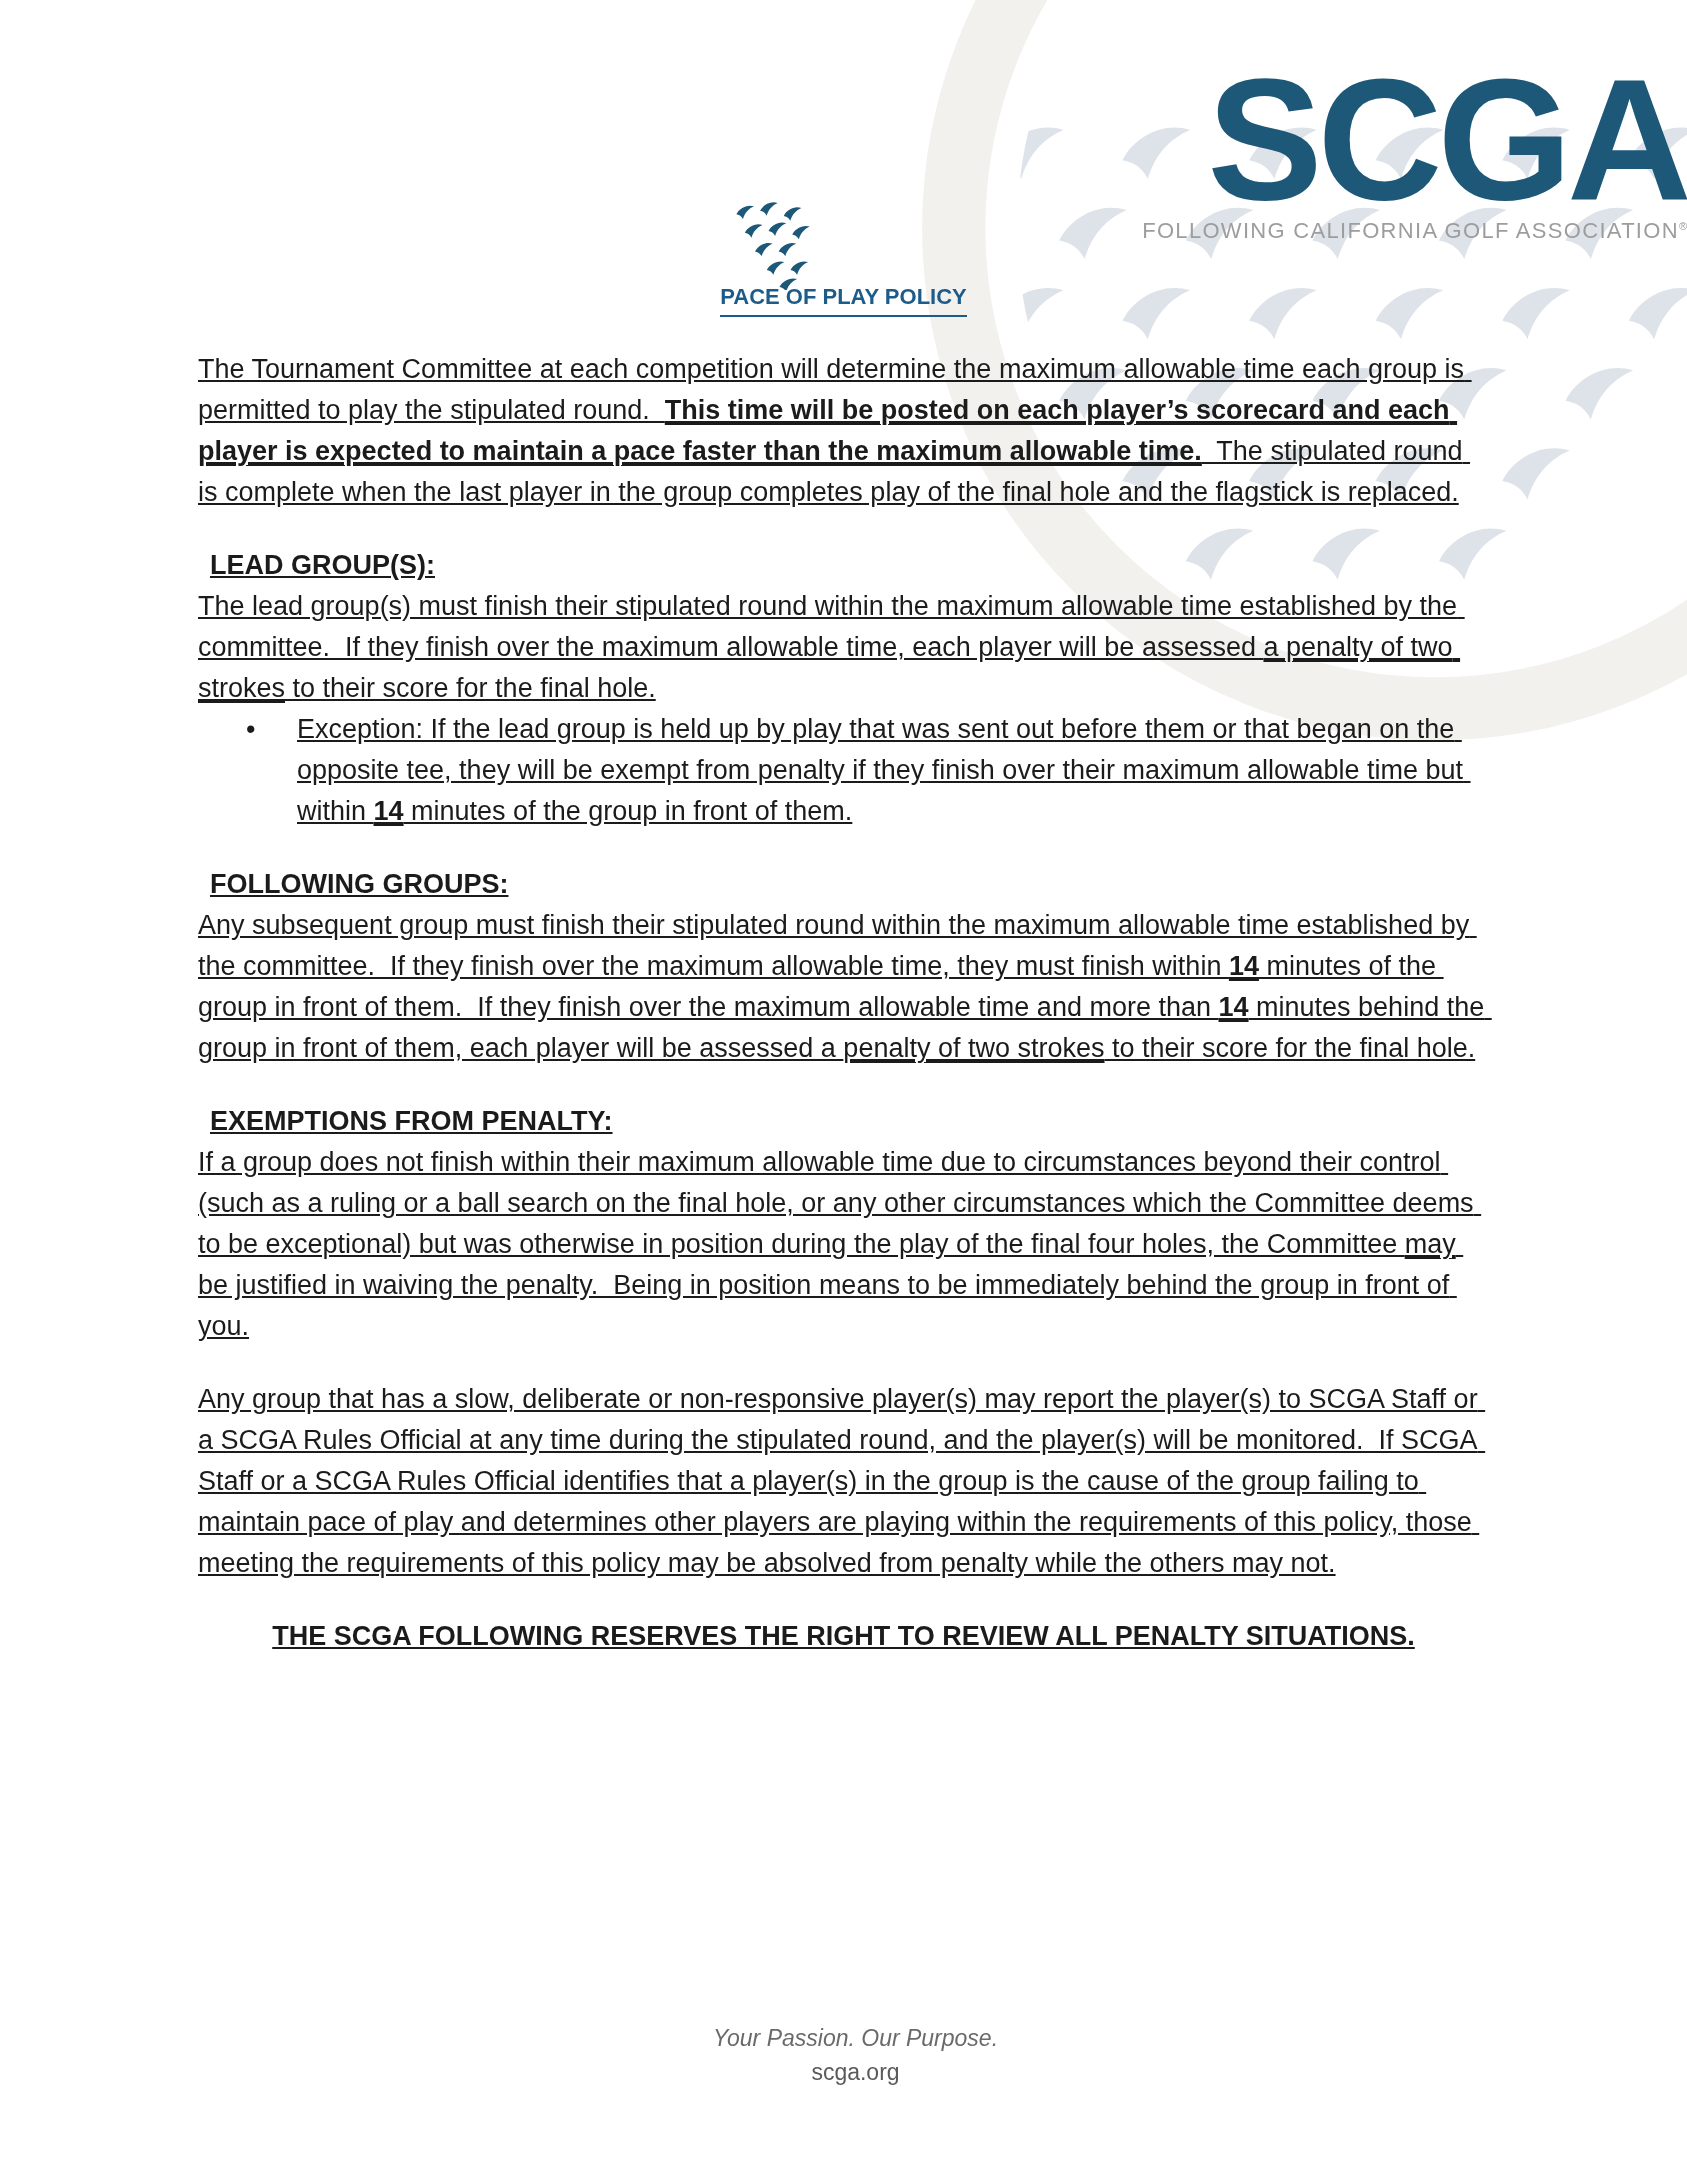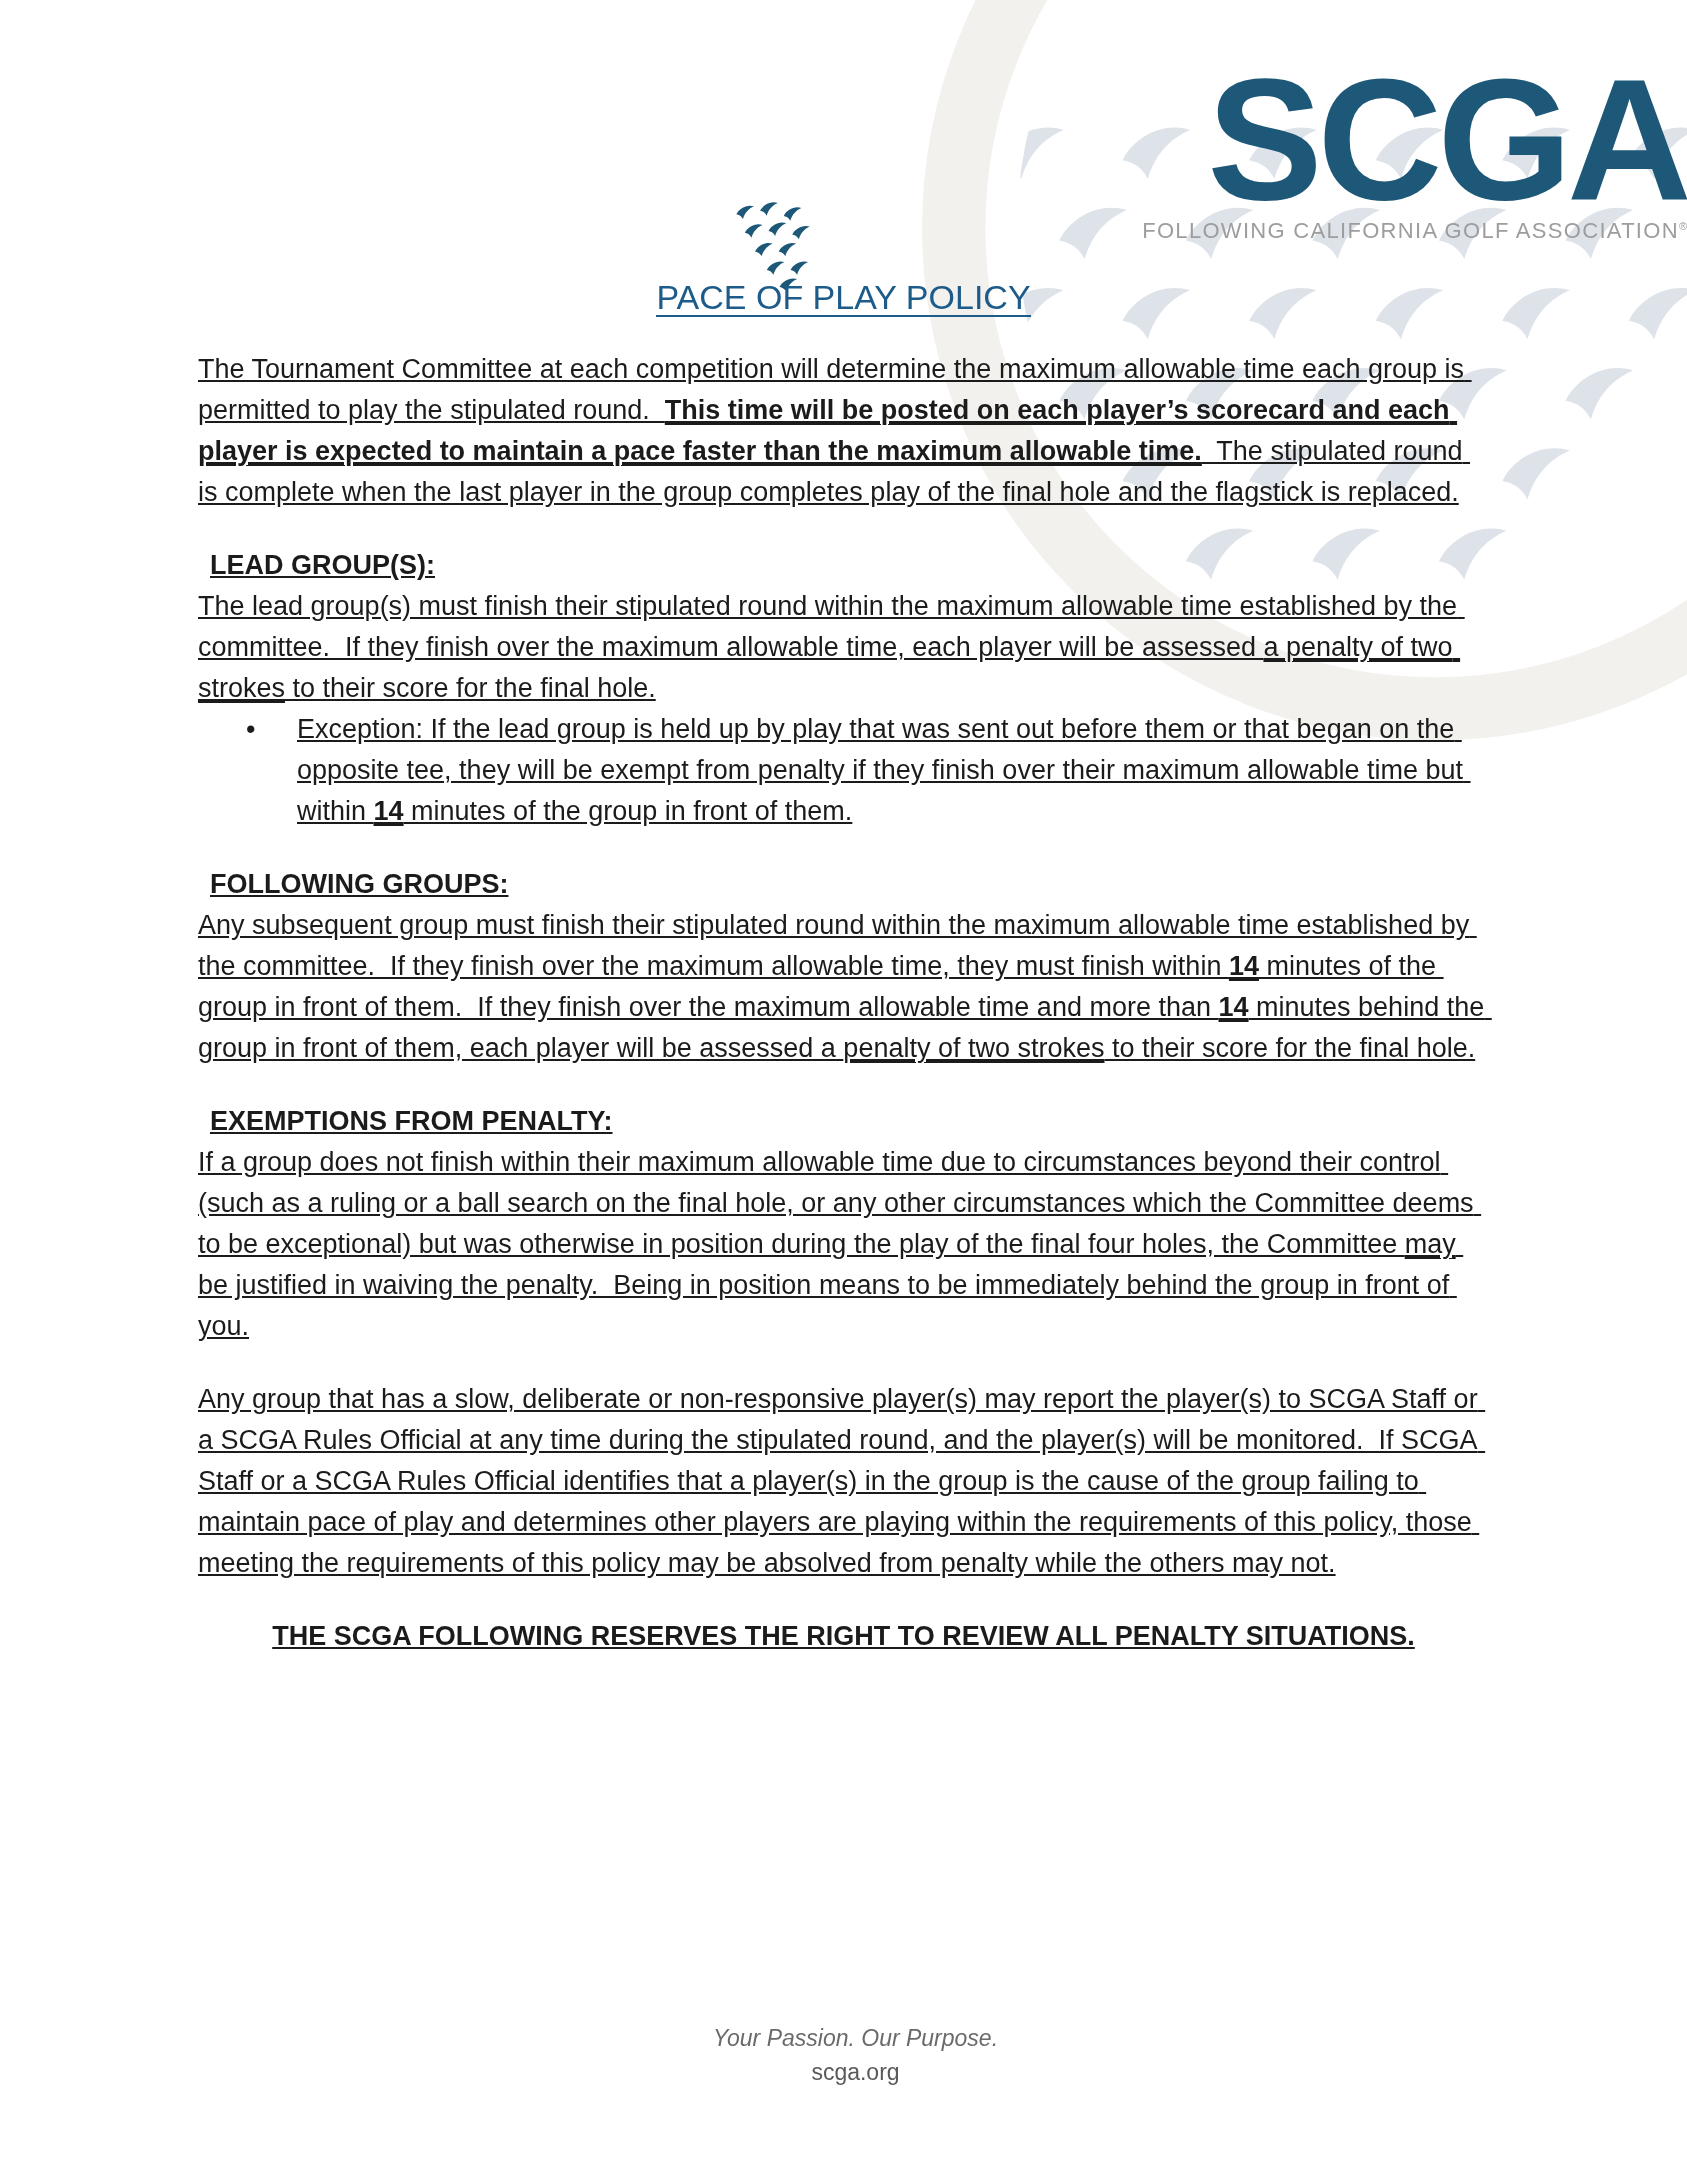--- a/index.html
+++ b/index.html
@@ -21,21 +21,21 @@
   }
   .logo-dimples{position:absolute;left:calc(50% - 111px);top:202px;}
   .logo-subtitle{
     margin-top:3.4px;font-size:22px;line-height:29px;letter-spacing:1.3px;
     color:#9d9d9d;font-weight:400;
   }
   .logo-subtitle sup{font-size:11px;letter-spacing:0;}
   
   .title-wrap{position:relative;z-index:1;text-align:center;margin-top:35px;}
   .doc-title{
-    display:inline-block;font-size:34px;line-height:32px;font-weight:normal;
+    display:inline-block;font-size:22px;line-height:32px;font-weight:bold;
     color:#1d5c8a;border-bottom:2.5px solid #1d5c8a;padding-bottom:2.5px;
   }
   
   .content{position:relative;z-index:1;margin:0 198px;font-size:27px;line-height:41px;text-decoration:underline;}
   .rich{white-space:pre-wrap;}
   .para{margin:32px 0 0 0;}
   .para.first{margin-top:32px;}
   .sec-heading{margin:32px 0 0 12px;font-weight:bold;}
   .sec-body{margin:0;}
   .bullet-item{position:relative;margin:0;padding-left:99px;}

